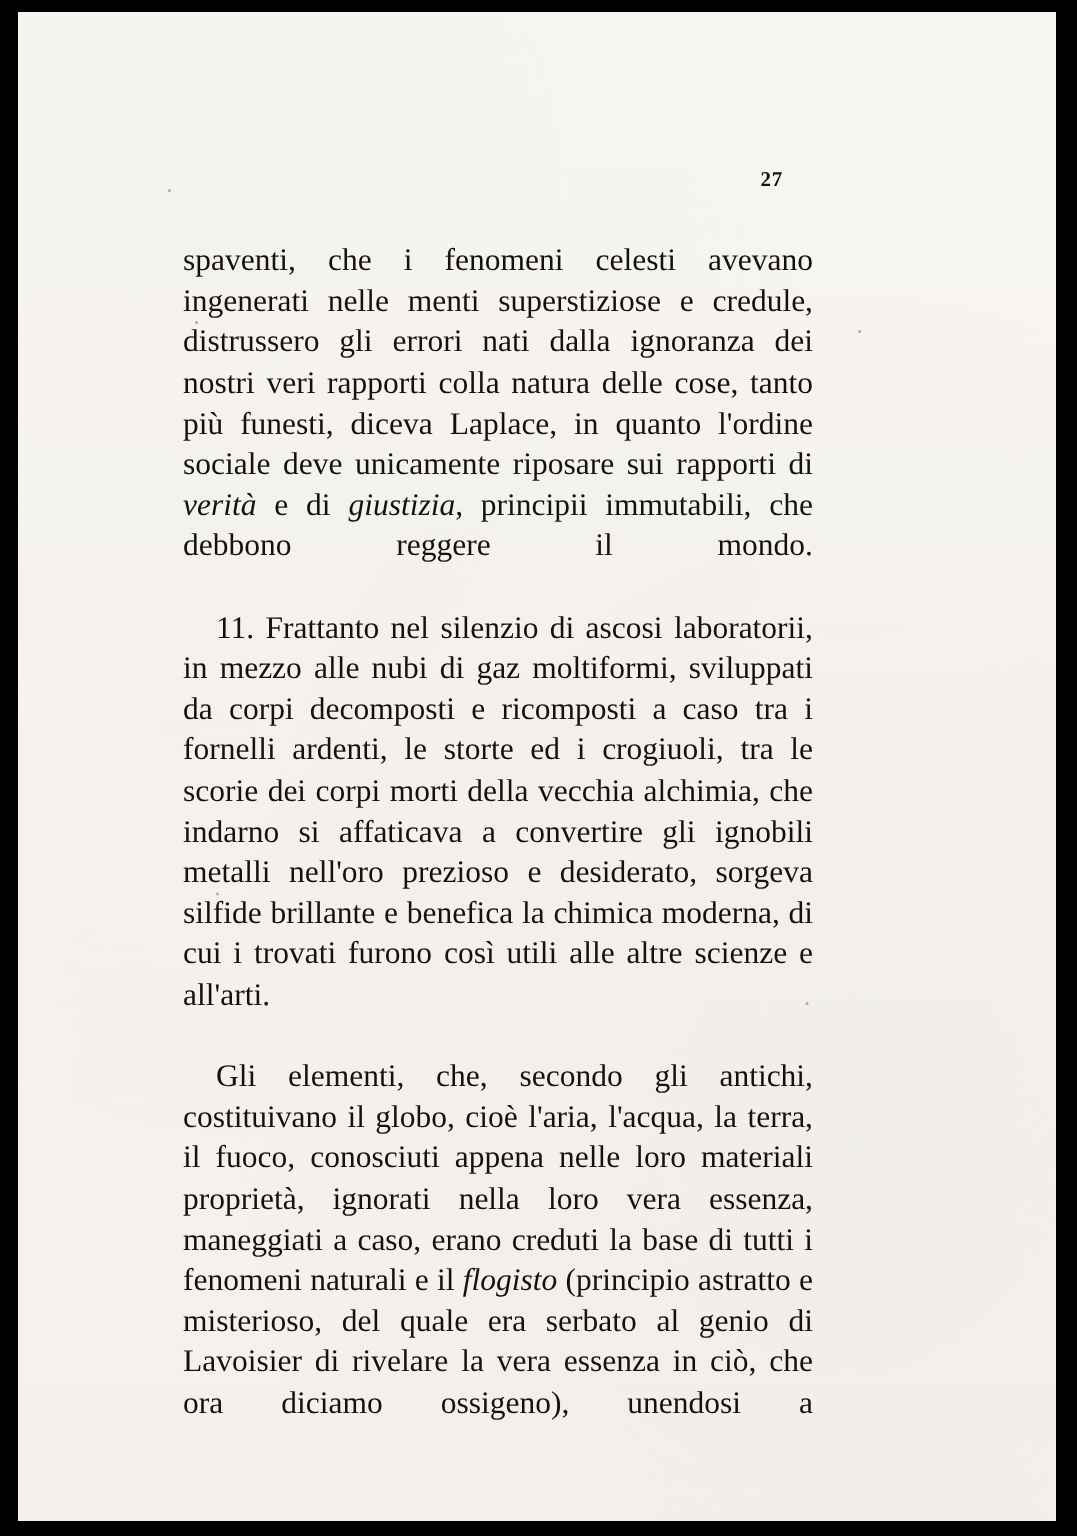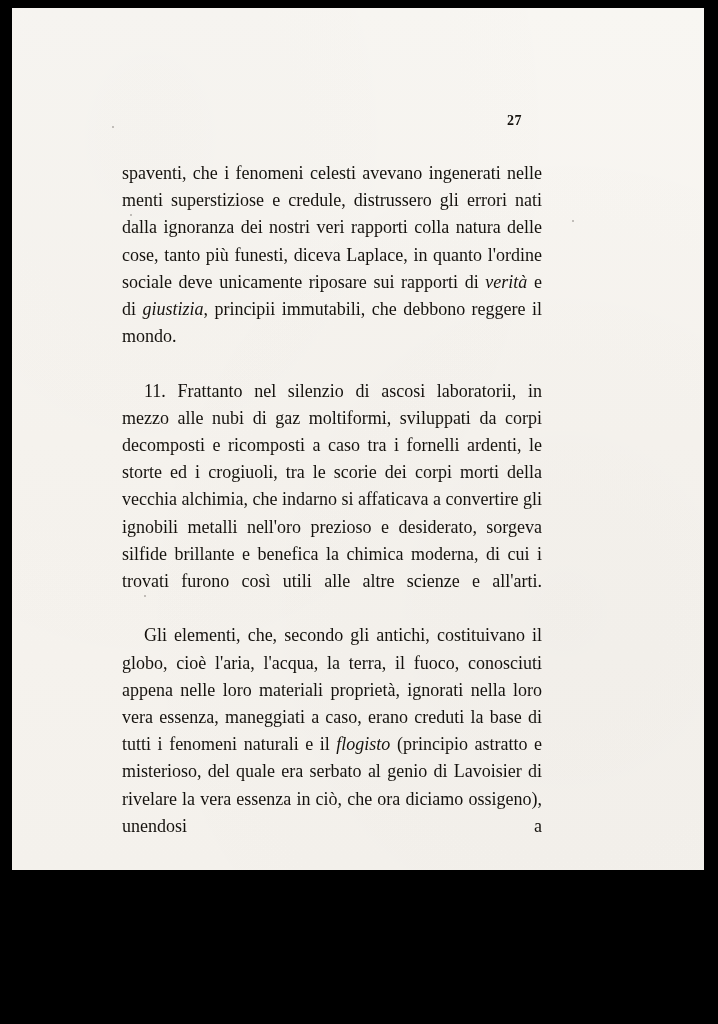--- a/index.html
+++ b/index.html
@@ -11,21 +11,21 @@
     width: 718px;
     height: 1024px;
     overflow: hidden;
     font-family: "Liberation Serif", serif;
   }
   .page {
     position: absolute;
     left: 12px;
     top: 8px;
     width: 692px;
-    height: 862px;
+    height: 1006px;
     background: #f7f5f1;
     box-shadow: 0 0 0 1px #d8d4cc inset;
   }
   .paper-texture {
     position: absolute;
     inset: 0;
     background:
       radial-gradient(ellipse at 20% 15%, rgba(0,0,0,0.012), transparent 60%),
       radial-gradient(ellipse at 80% 70%, rgba(0,0,0,0.015), transparent 60%),
       linear-gradient(180deg, #f8f6f2 0%, #f6f3ee 50%, #f4f1ec 100%);
@@ -40,21 +40,21 @@
     color: #15120e;
     letter-spacing: 0.5px;
     font-family: "Liberation Serif", serif;
   }
   .textblock {
     position: absolute;
     left: 110px;
     top: 152px;
     width: 420px;
     color: #15120e;
-    font-size: 18px;
+    font-size: 21px;
     line-height: 27.2px;
     text-align: justify;
     text-justify: inter-word;
     font-family: "Liberation Serif", serif;
   }
   .textblock p {
     margin: 0;
     text-align: justify;
   }
   .textblock p.indent {

